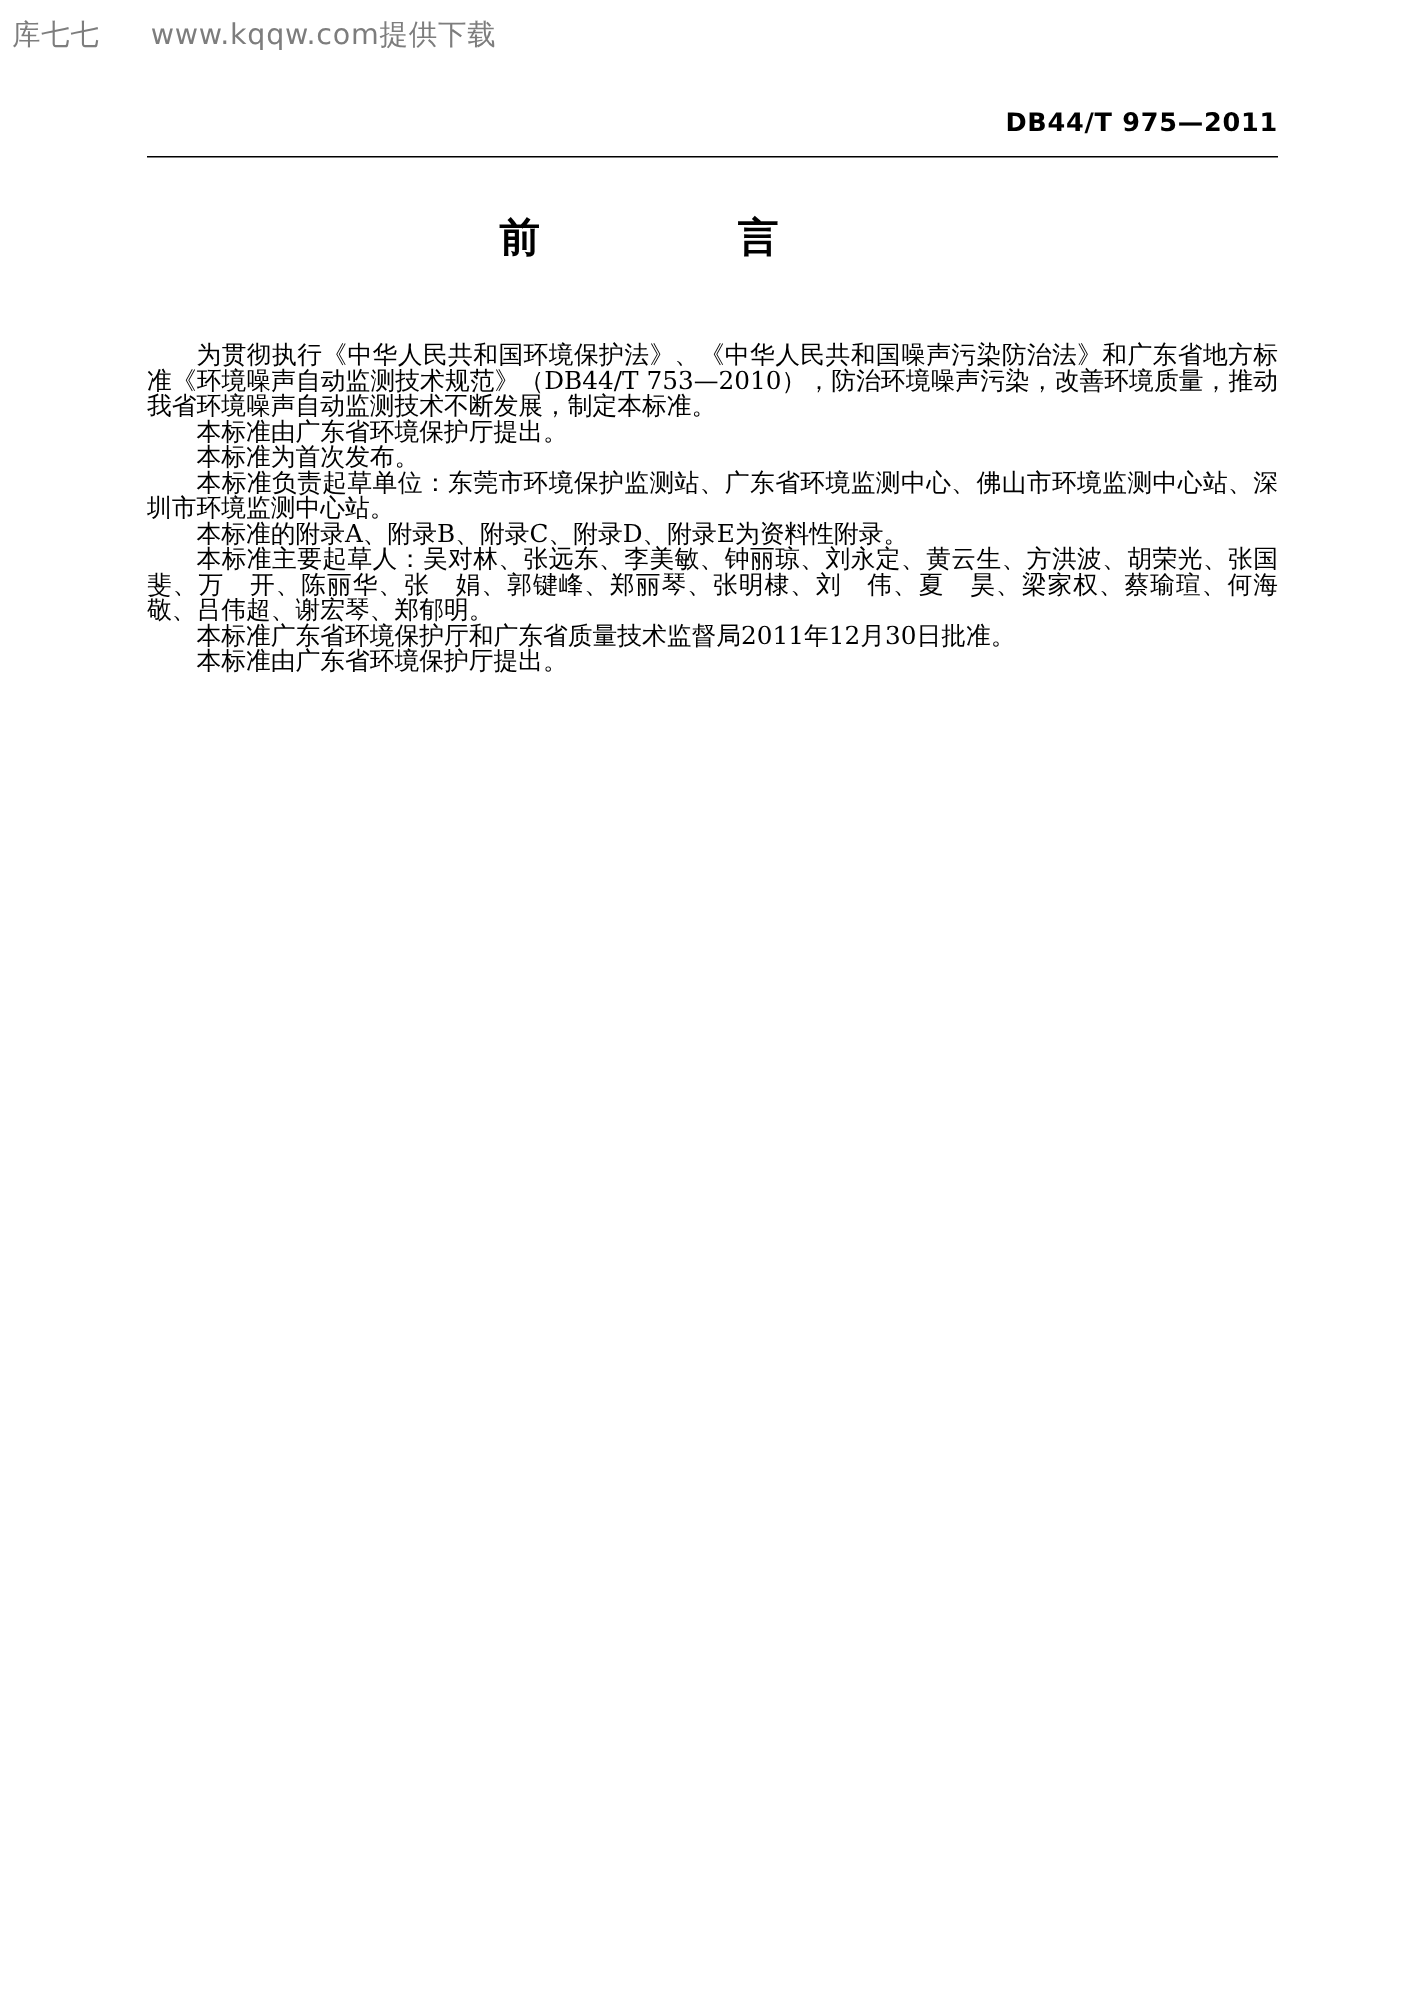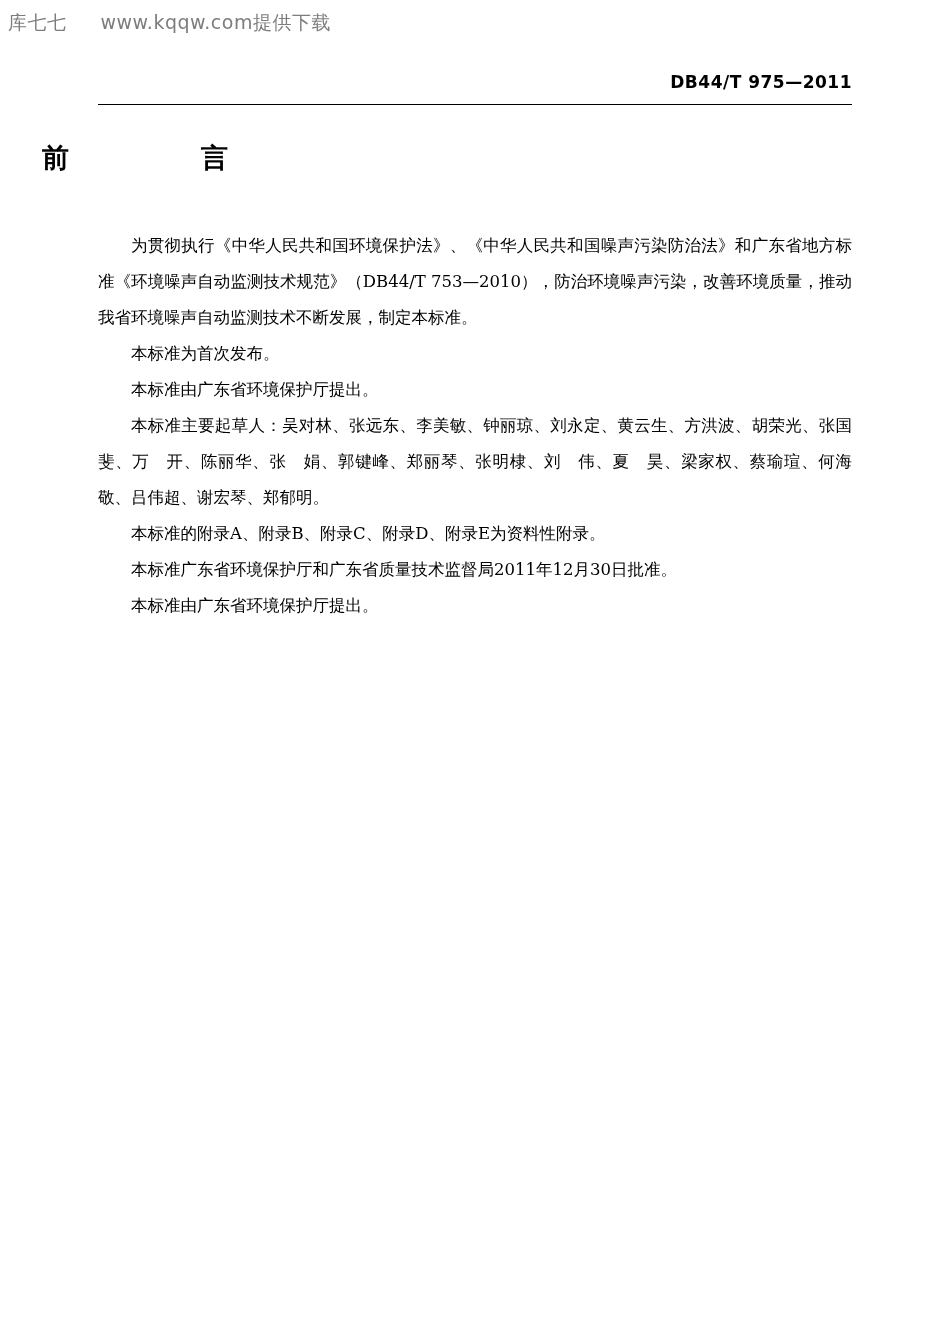--- a/index.html
+++ b/index.html
@@ -57,36 +57,37 @@
     position: absolute;
     top: 104px;
     left: 98px;
     right: 98px;
     border-bottom: 1.6px solid #000;
   }
 
   .title {
     position: absolute;
     top: 140px;
-    left: 16px;
+    left: 0;
     width: 852px;
+    text-align: center;
     font-size: 27px;
     font-weight: bold;
     letter-spacing: 26px;
     text-indent: 26px;
     font-family: "DejaVu Serif", "Liberation Serif", serif;
   }
 
   .body-text {
     position: absolute;
     top: 228px;
     left: 98px;
     width: 754px;
     font-size: 16.5px;
-    line-height: 36px;
+    line-height: 17px;
     text-align: justify;
     text-justify: inter-ideograph;
   }
 
   .body-text p {
     margin: 0;
     padding: 0;
     text-indent: 2em;
   }
   .sp-mid {
@@ -105,21 +106,22 @@
     <span class="wm-url">www.kqqw.com提供下载</span>
   </div>
 
   <div class="std-number">DB44/T 975—2011</div>
   <div class="header-rule"></div>
 
   <div class="title">前　　言</div>
 
   <div class="body-text">
     <p>为贯彻执行《中华人民共和国环境保护法》、《中华人民共和国噪声污染防治法》和广东省地方标准《环境噪声自动监测技术规范》（DB44/T 753—2010），防治环境噪声污染，改善环境质量，推动我省环境噪声自动监测技术不断发展，制定本标准。</p>
+    <p>本标准由广东省环境保护厅提出。</p>
     <p>本标准为首次发布。</p>
-    <p>本标准由广东省环境保护厅提出。</p>
+    <p>本标准负责起草单位：东莞市环境保护监测站、广东省环境监测中心、佛山市环境监测中心站、深圳市环境监测中心站。</p>
+    <p>本标准的附录A、附录B、附录C、附录D、附录E为资料性附录。</p>
     <p>本标准主要起草人：吴对林、张远东、李美敏、钟丽琼、刘永定、黄云生、方洪波、胡荣光、张国斐、万　开、陈丽华、张　娟、郭键峰、郑丽琴、张明棣、刘　伟、夏　昊、梁家权、蔡瑜瑄、何海敬、吕伟超、谢宏琴、郑郁明。</p>
-    <p>本标准的附录A、附录B、附录C、附录D、附录E为资料性附录。</p>
     <p>本标准广东省环境保护厅和广东省质量技术监督局2011年12月30日批准。</p>
     <p>本标准由广东省环境保护厅提出。</p>
   </div>
 
 </div>
 
 </body></html>

